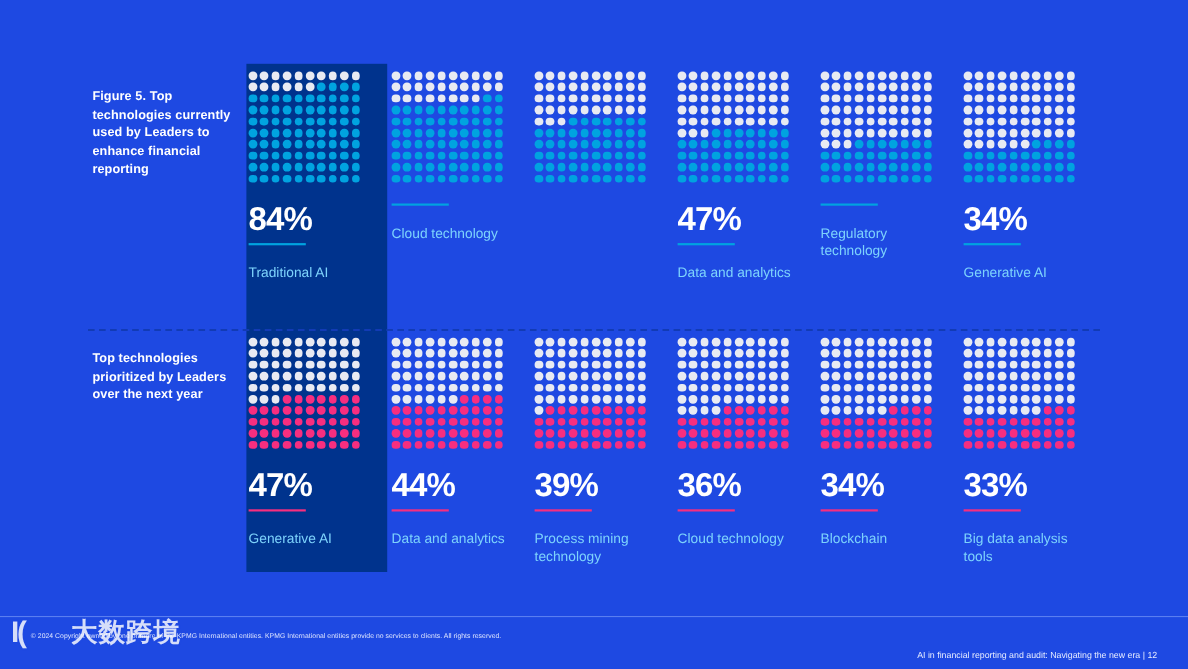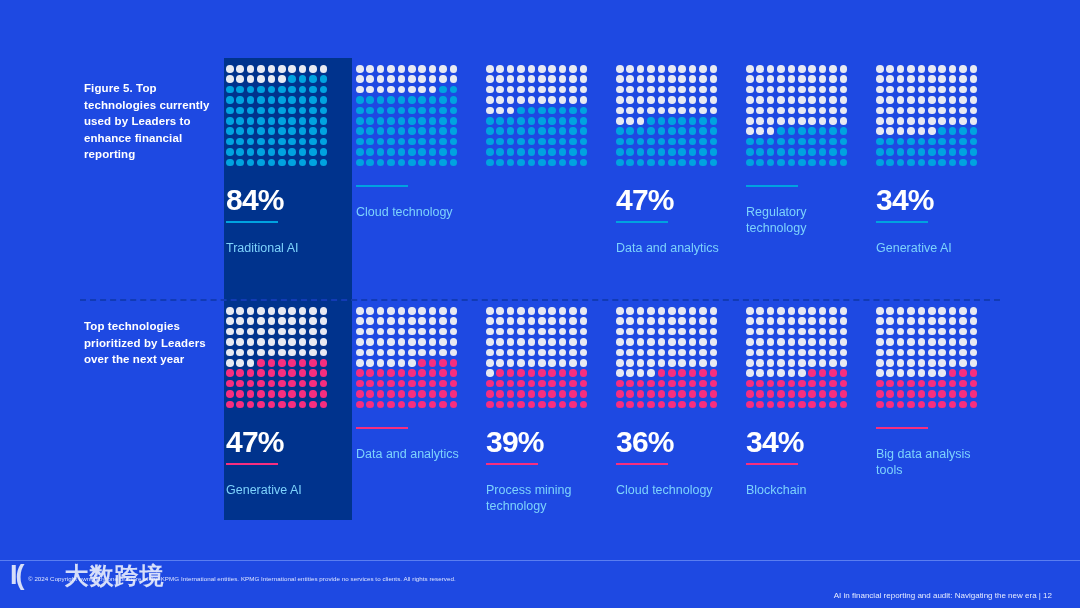--- a/index.html
+++ b/index.html
@@ -1024,20 +1024,21 @@
             <span class="dot fill-pink"></span>
             <span class="dot fill-pink"></span>
             <span class="dot fill-pink"></span>
             <span class="dot fill-pink"></span>
             <span class="dot fill-pink"></span>
             <span class="dot fill-pink"></span>
             <span class="dot fill-pink"></span>
             <span class="dot fill-pink"></span>
           </div>
           <div class="stat">
+            <div class="pct">44%</div>
             <div class="rule"></div>
             <div class="label">Data and analytics</div>
           </div>
         </div>
         <div class="col">
           <div class="matrix">
             <span class="dot"></span>
             <span class="dot"></span>
             <span class="dot"></span>
             <span class="dot"></span>
@@ -1459,20 +1460,21 @@
             <span class="dot fill-pink"></span>
             <span class="dot fill-pink"></span>
             <span class="dot fill-pink"></span>
             <span class="dot fill-pink"></span>
             <span class="dot fill-pink"></span>
             <span class="dot fill-pink"></span>
             <span class="dot fill-pink"></span>
             <span class="dot fill-pink"></span>
           </div>
           <div class="stat">
+            <div class="pct">33%</div>
             <div class="rule"></div>
             <div class="label">Big data analysis tools</div>
           </div>
         </div>
       </div>
   </div>
 
   <div class="footer-rule"></div>
   <div class="footer-left">© 2024 Copyright owned by one or more of the KPMG International entities. KPMG International entities provide no services to clients. All rights reserved.</div>
   <div class="footer-right">AI in financial reporting and audit: Navigating the new era  |  12</div>

